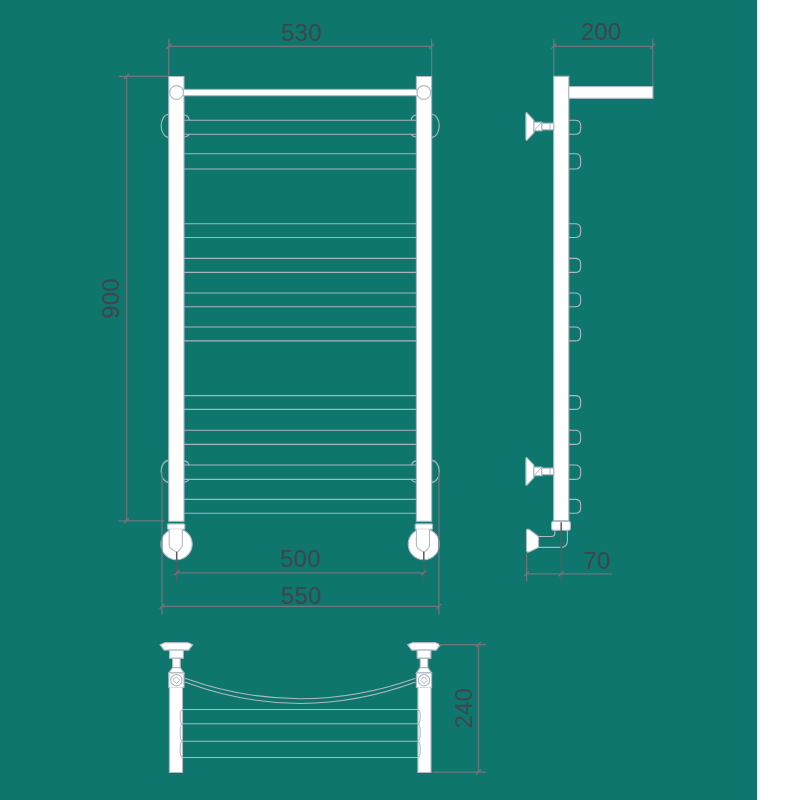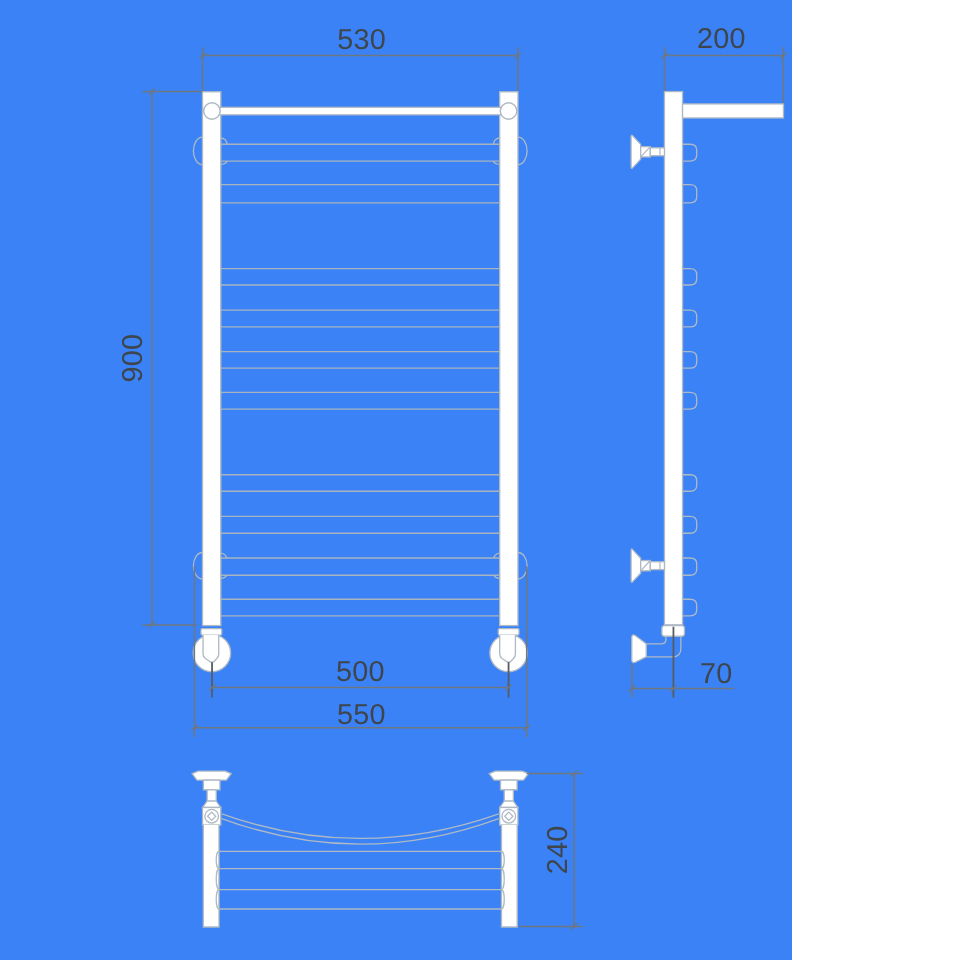--- a/index.html
+++ b/index.html
@@ -1,16 +1,16 @@
 <!DOCTYPE html>
 <html><head>
 <meta charset="utf-8">
 <style>
   html,body{margin:0;padding:0;background:#ffffff;}
-  .wrap{width:660px;height:800px;position:relative;background:#3b82f6;}
+  .wrap{width:757px;height:800px;position:relative;background:#0f766e;}
   text{font-family:"Liberation Sans",sans-serif;fill:#3e454c;}
 </style>
 </head>
 <body>
 <div class="wrap">
 <svg width="800" height="800" viewBox="0 0 800 800">
 <defs></defs>
 <g fill="none" stroke-linecap="butt">
 
 <rect x="168.75" y="76.5" width="15.25" height="444.8" fill="#ffffff" stroke="#aeb9c4" stroke-width="1.1"></rect>

